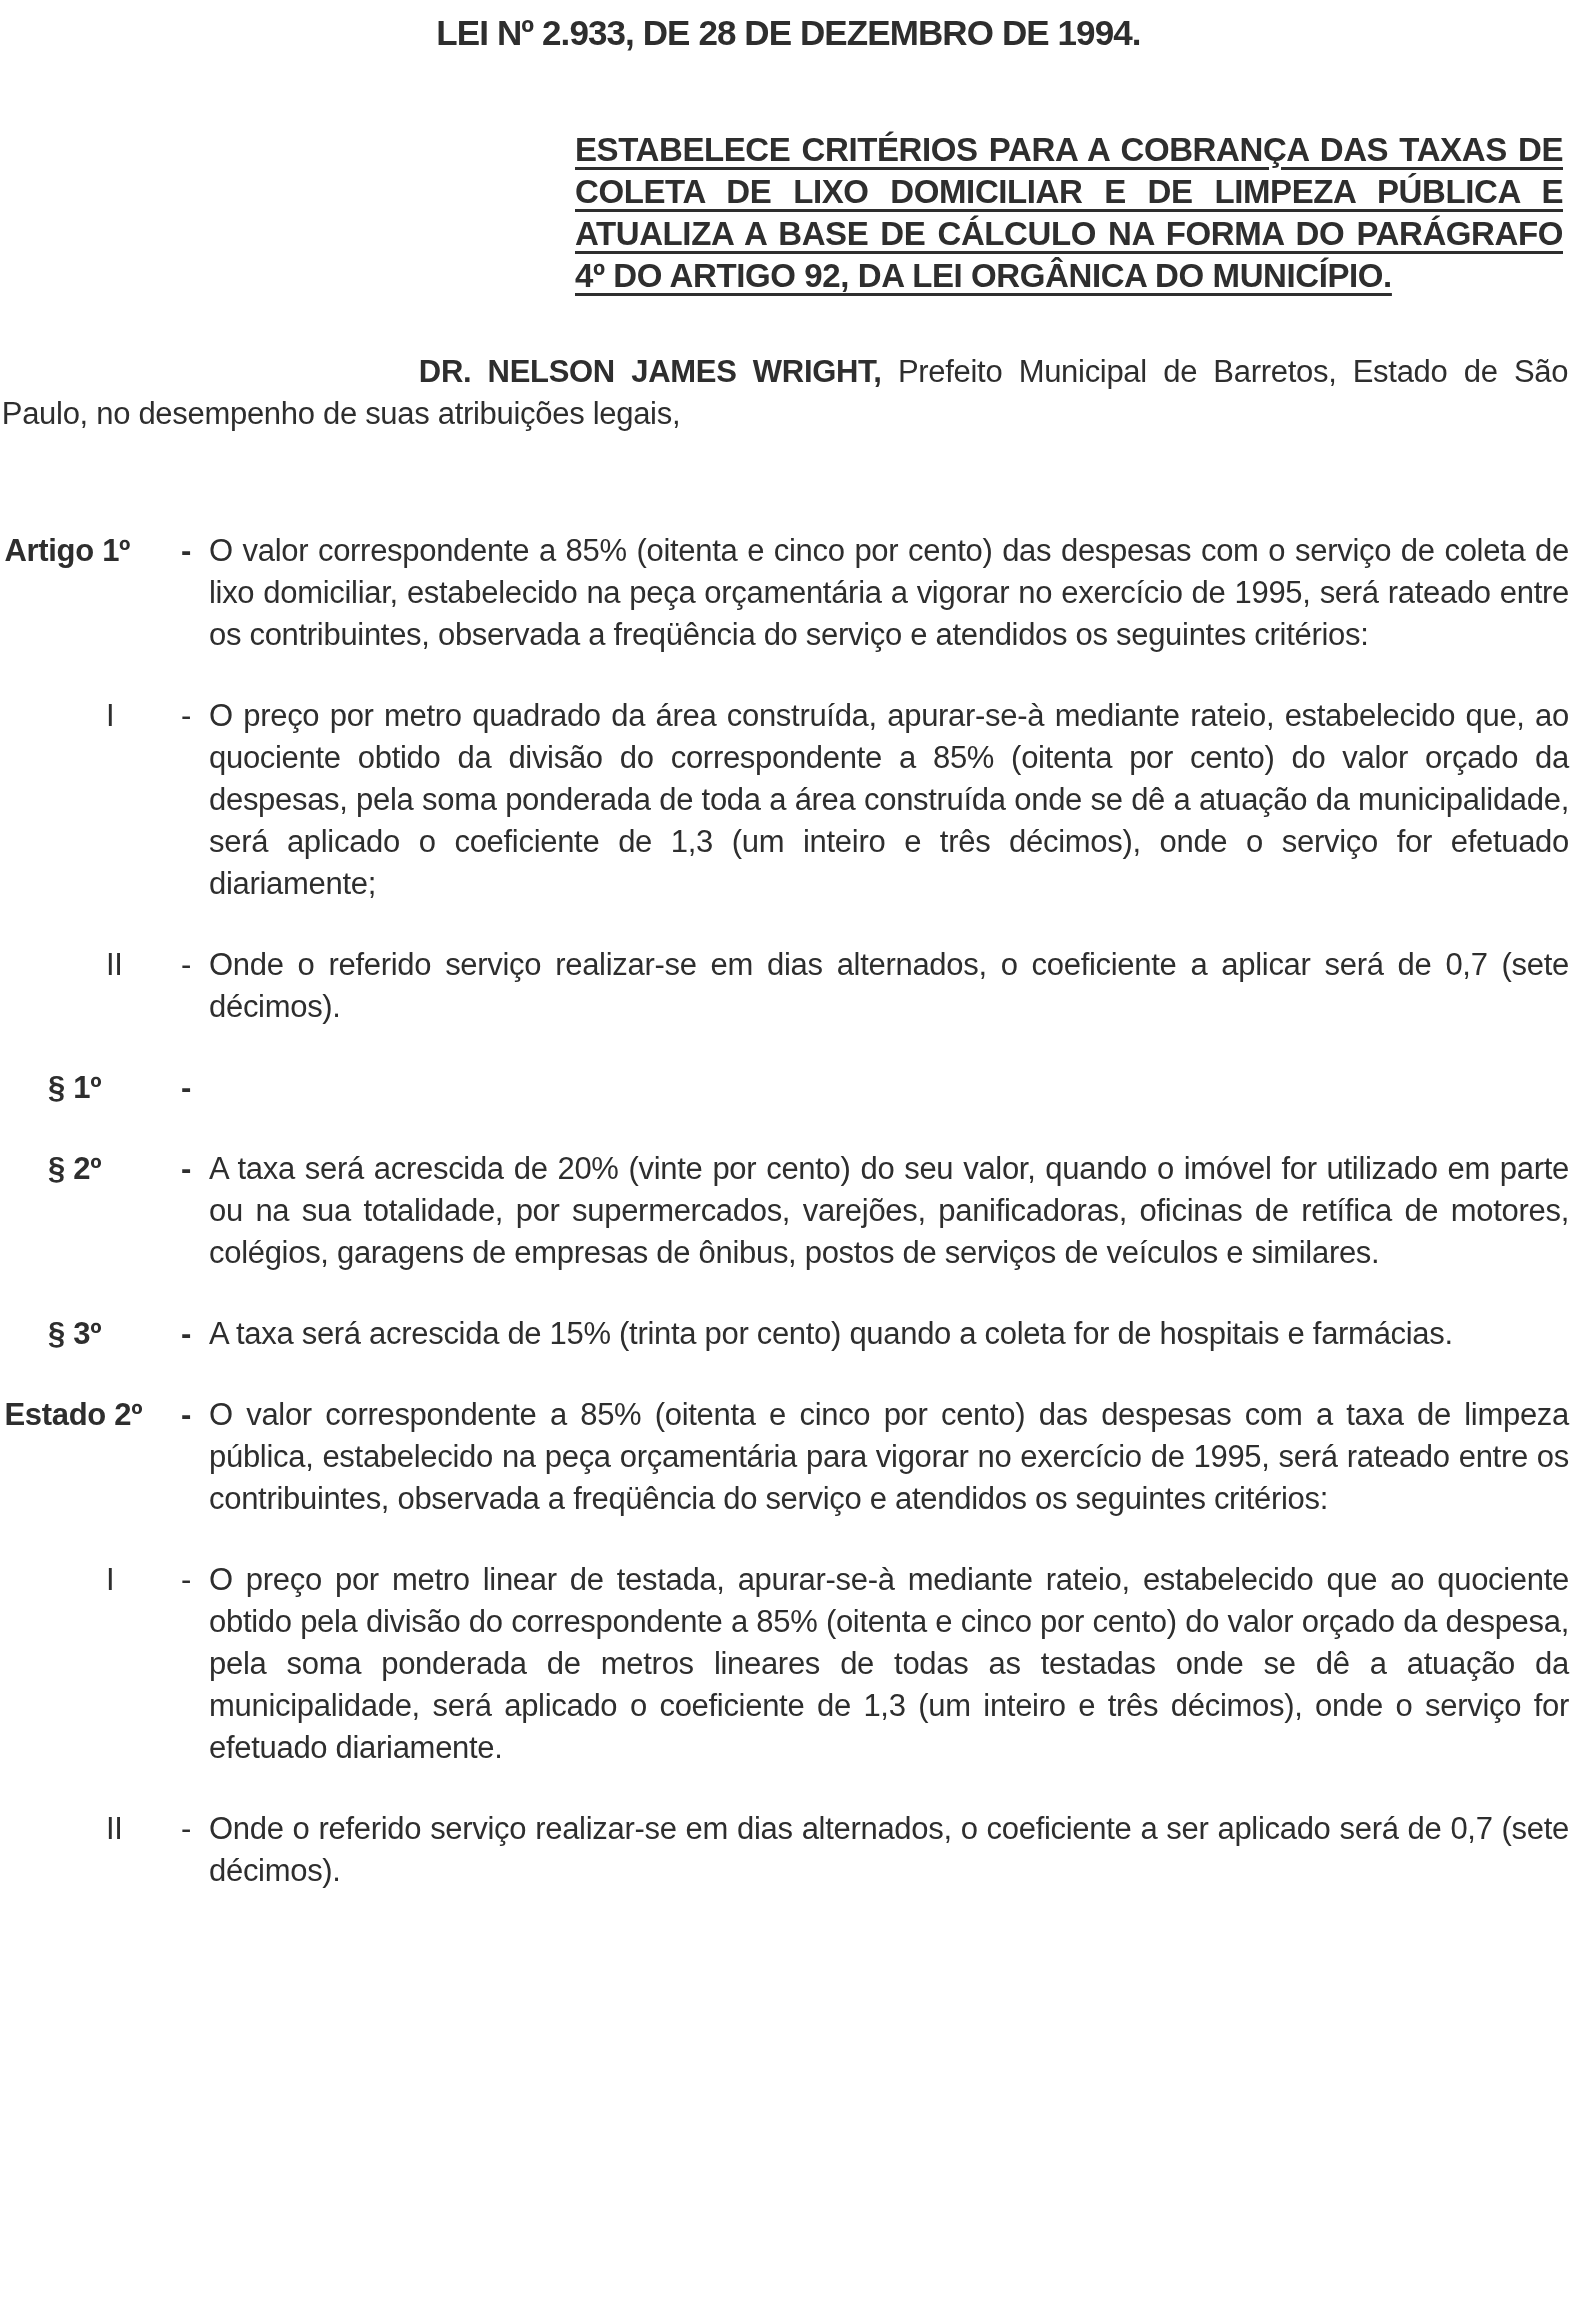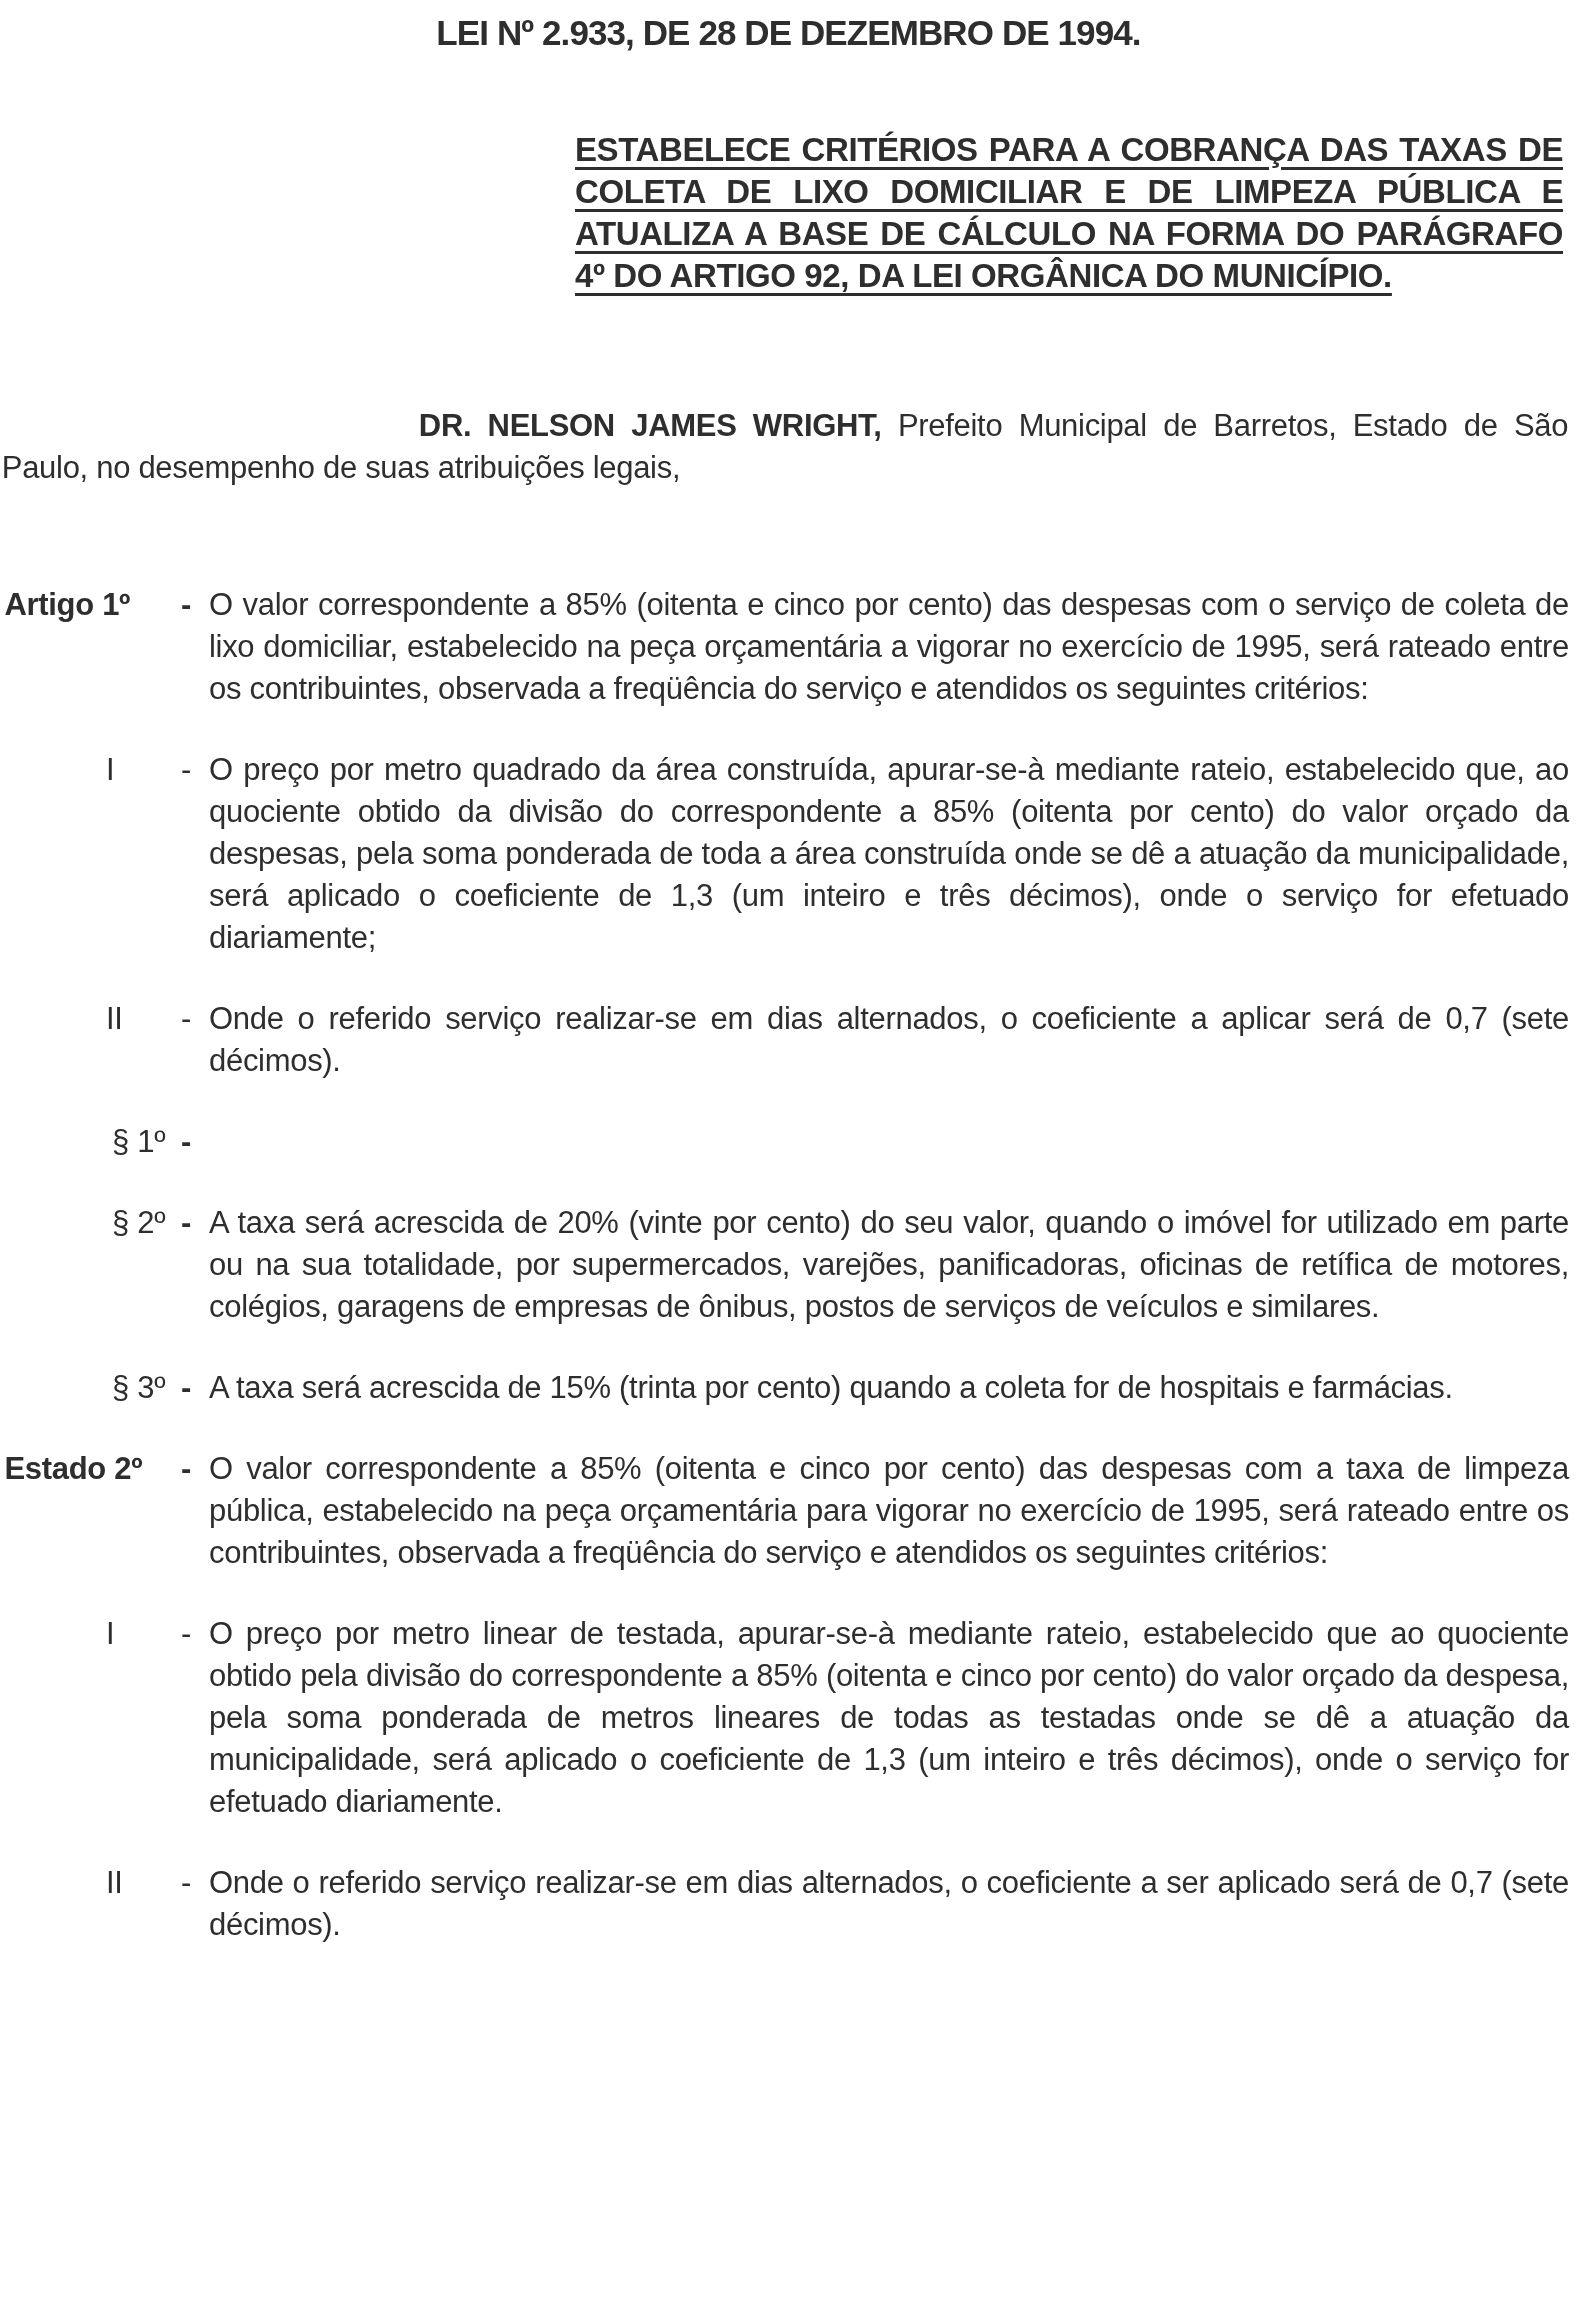--- a/index.html
+++ b/index.html
@@ -40,35 +40,35 @@
   }
   .preamble {
     margin: 0 8.8px 0 1.8px;
     font-size: 31px;
     line-height: 42px;
     letter-spacing: -0.3px;
     text-align: justify;
     text-indent: 417px;
   }
   .preamble .lead { font-weight: 700; }
-  .preamble-1 { margin-top: 108px; }
+  .preamble-1 { margin-top: 54px; }
   .preamble-2 { margin-top: 38px; }
   .articles { margin-top: 95px; }
   .clause {
     display: grid;
     grid-template-columns: 181px 28px 1fr;
     margin: 4px 0 39px 0;
     font-size: 31px;
     line-height: 42px;
     letter-spacing: -0.3px;
   }
   .clabel { white-space: nowrap; }
   .clause-artigo    .clabel { padding-left: 4.4px;   font-weight: 700; }
   .clause-inciso    .clabel { padding-left: 106px; font-weight: 400; }
-  .clause-paragrafo .clabel { padding-left: 112px;  font-weight: 400; }
+  .clause-paragrafo .clabel { padding-left: 48px;  font-weight: 700; }
   .cdash { font-weight: 700; }
   .clause-inciso .cdash { font-weight: 400; }
   .ctext {
     margin: 0;
     padding-right: 8px;
     text-align: justify;
   }
 </style>
 </head>
 <body>

